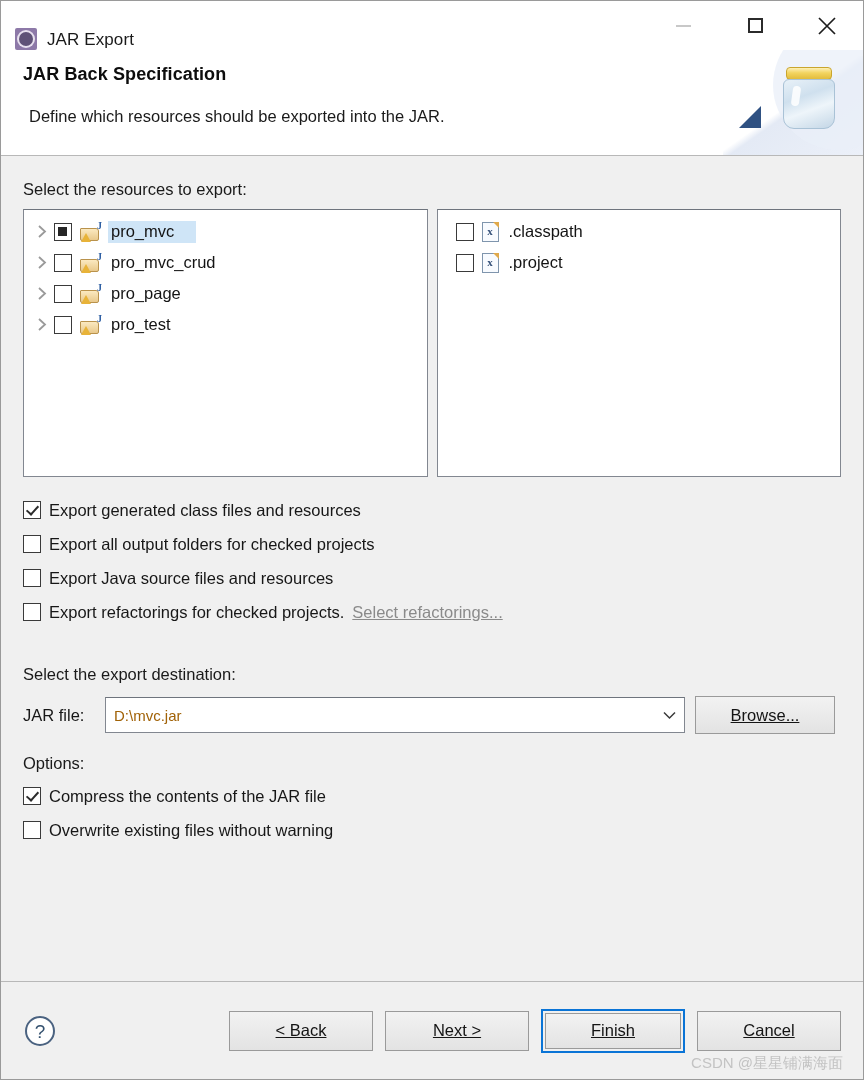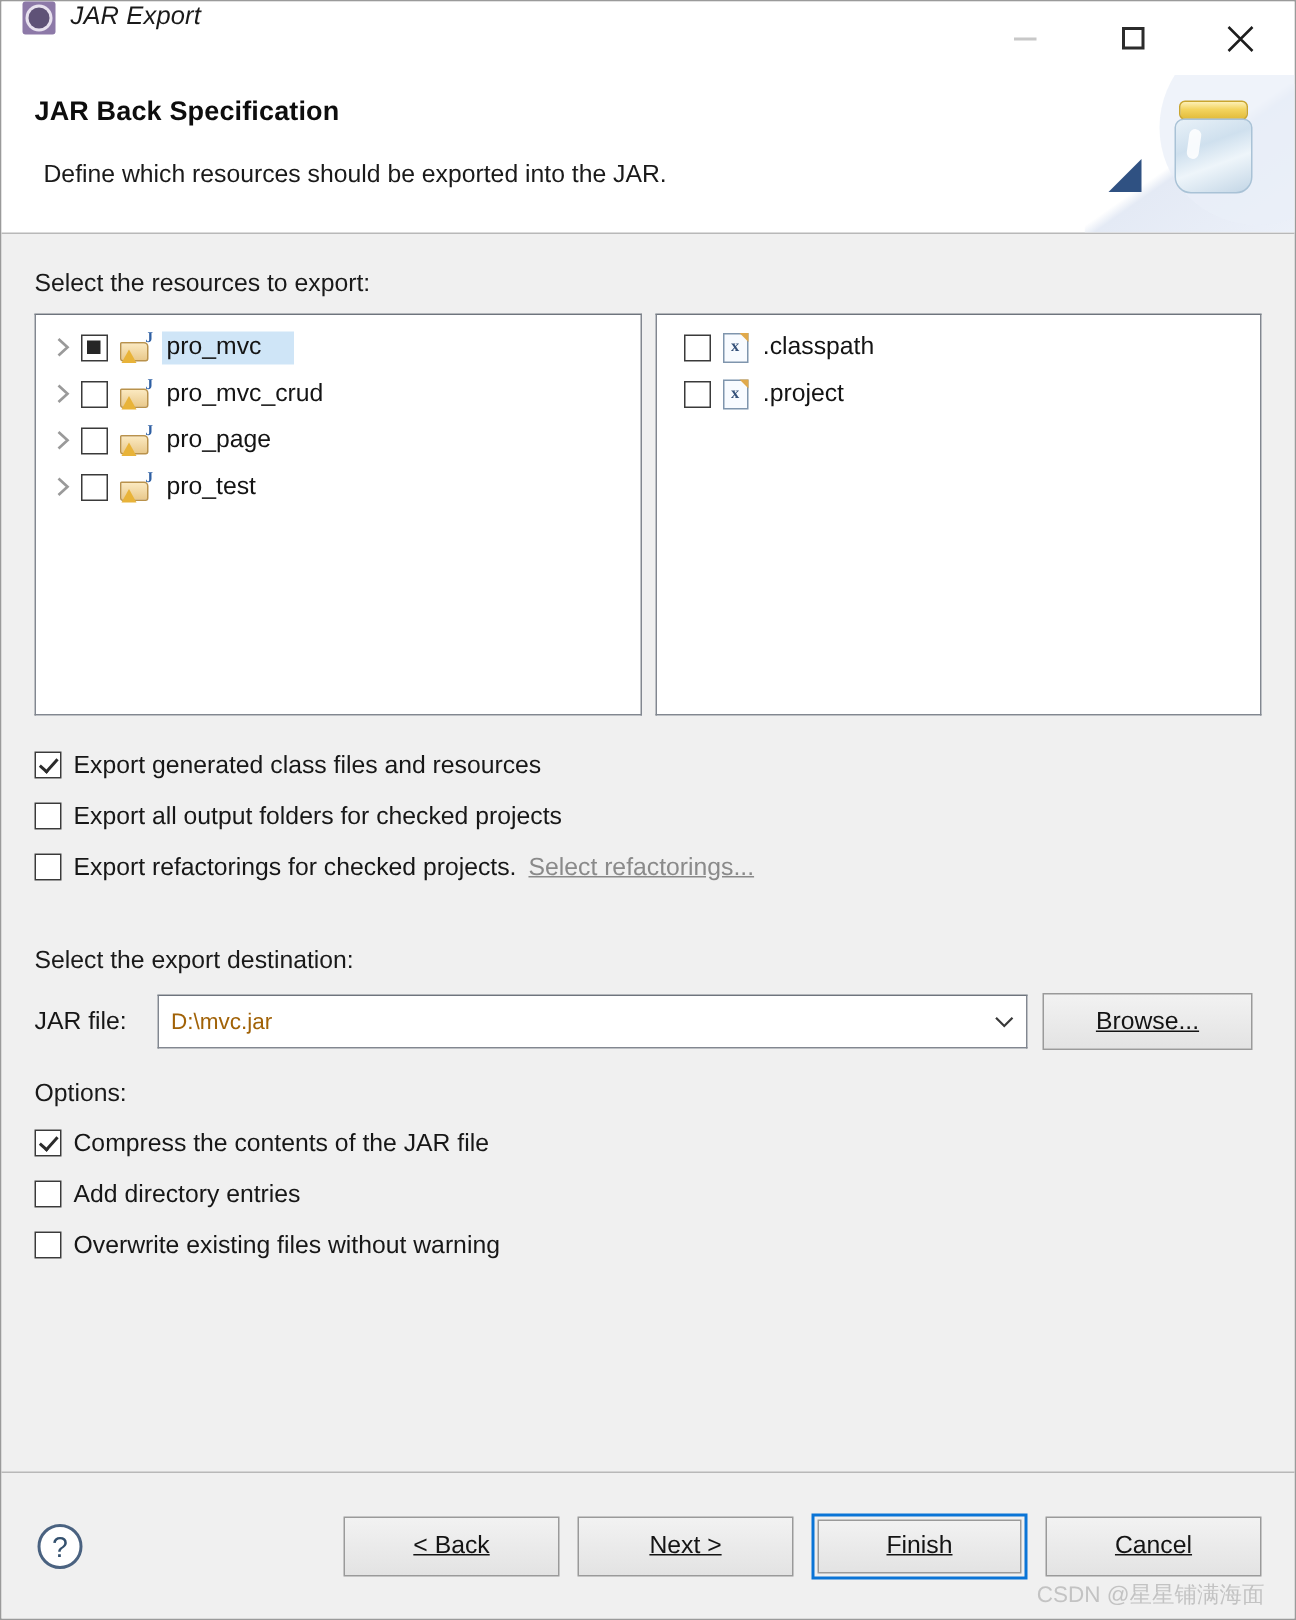--- a/index.html
+++ b/index.html
@@ -17,24 +17,23 @@
     border: 1px solid #9a9a9a;
     display: flex;
     flex-direction: column;
   }
 
   
   .titlebar {
     height: 49px;
     background: #ffffff;
     display: flex;
-    align-items: flex-start;
-    flex: none;
-    position: relative;
-    font-style: italic;
+    align-items: flex-end;
+    flex: none;
+    position: relative;
   }
   .title-icon {
     width: 22px; height: 22px;
     margin-left: 14px; margin-right: 10px;
     background: #8d79a8;
     border-radius: 2px;
     position: relative;
     flex: none;
   }
   .title-icon::before {
@@ -529,20 +528,24 @@
       <div class="opt-row">
         <span class="cb checked"></span>
         <span class="opt-label">Export generated class files and resources</span>
       </div>
       <div class="opt-row">
         <span class="cb"></span>
         <span class="opt-label">Export all output folders for checked projects</span>
       </div>
       <div class="opt-row">
         <span class="cb"></span>
+        <span class="opt-label">Export Java source files and resources</span>
+      </div>
+      <div class="opt-row">
+        <span class="cb"></span>
         <span class="opt-label">Export refactorings for checked projects.</span>
         <span class="link-disabled">Select refactorings...</span>
       </div>
     </div>
 
     <div class="section-label dest-label">Select the export destination:</div>
     <div class="dest-row">
       <span class="lbl">JAR file:</span>
       <div class="combo">
         <span class="val">D:\mvc.jar</span>
@@ -556,24 +559,20 @@
     </div>
 
     <div class="section-label opts-title">Options:</div>
     <div class="opt-list" style="margin-top:0;">
       <div class="opt-row">
         <span class="cb checked"></span>
         <span class="opt-label">Compress the contents of the JAR file</span>
       </div>
       <div class="opt-row">
         <span class="cb"></span>
-        <span class="opt-label">Add directory entries</span>
-      </div>
-      <div class="opt-row">
-        <span class="cb"></span>
         <span class="opt-label">Overwrite existing files without warning</span>
       </div>
     </div>
 
     <div class="filler"></div>
   </div>
 
   <div class="footer">
     <svg class="help-icon" viewBox="0 0 34 34">
       <circle cx="17" cy="17" r="14" fill="#ffffff" stroke="#4a6280" stroke-width="2"></circle>

